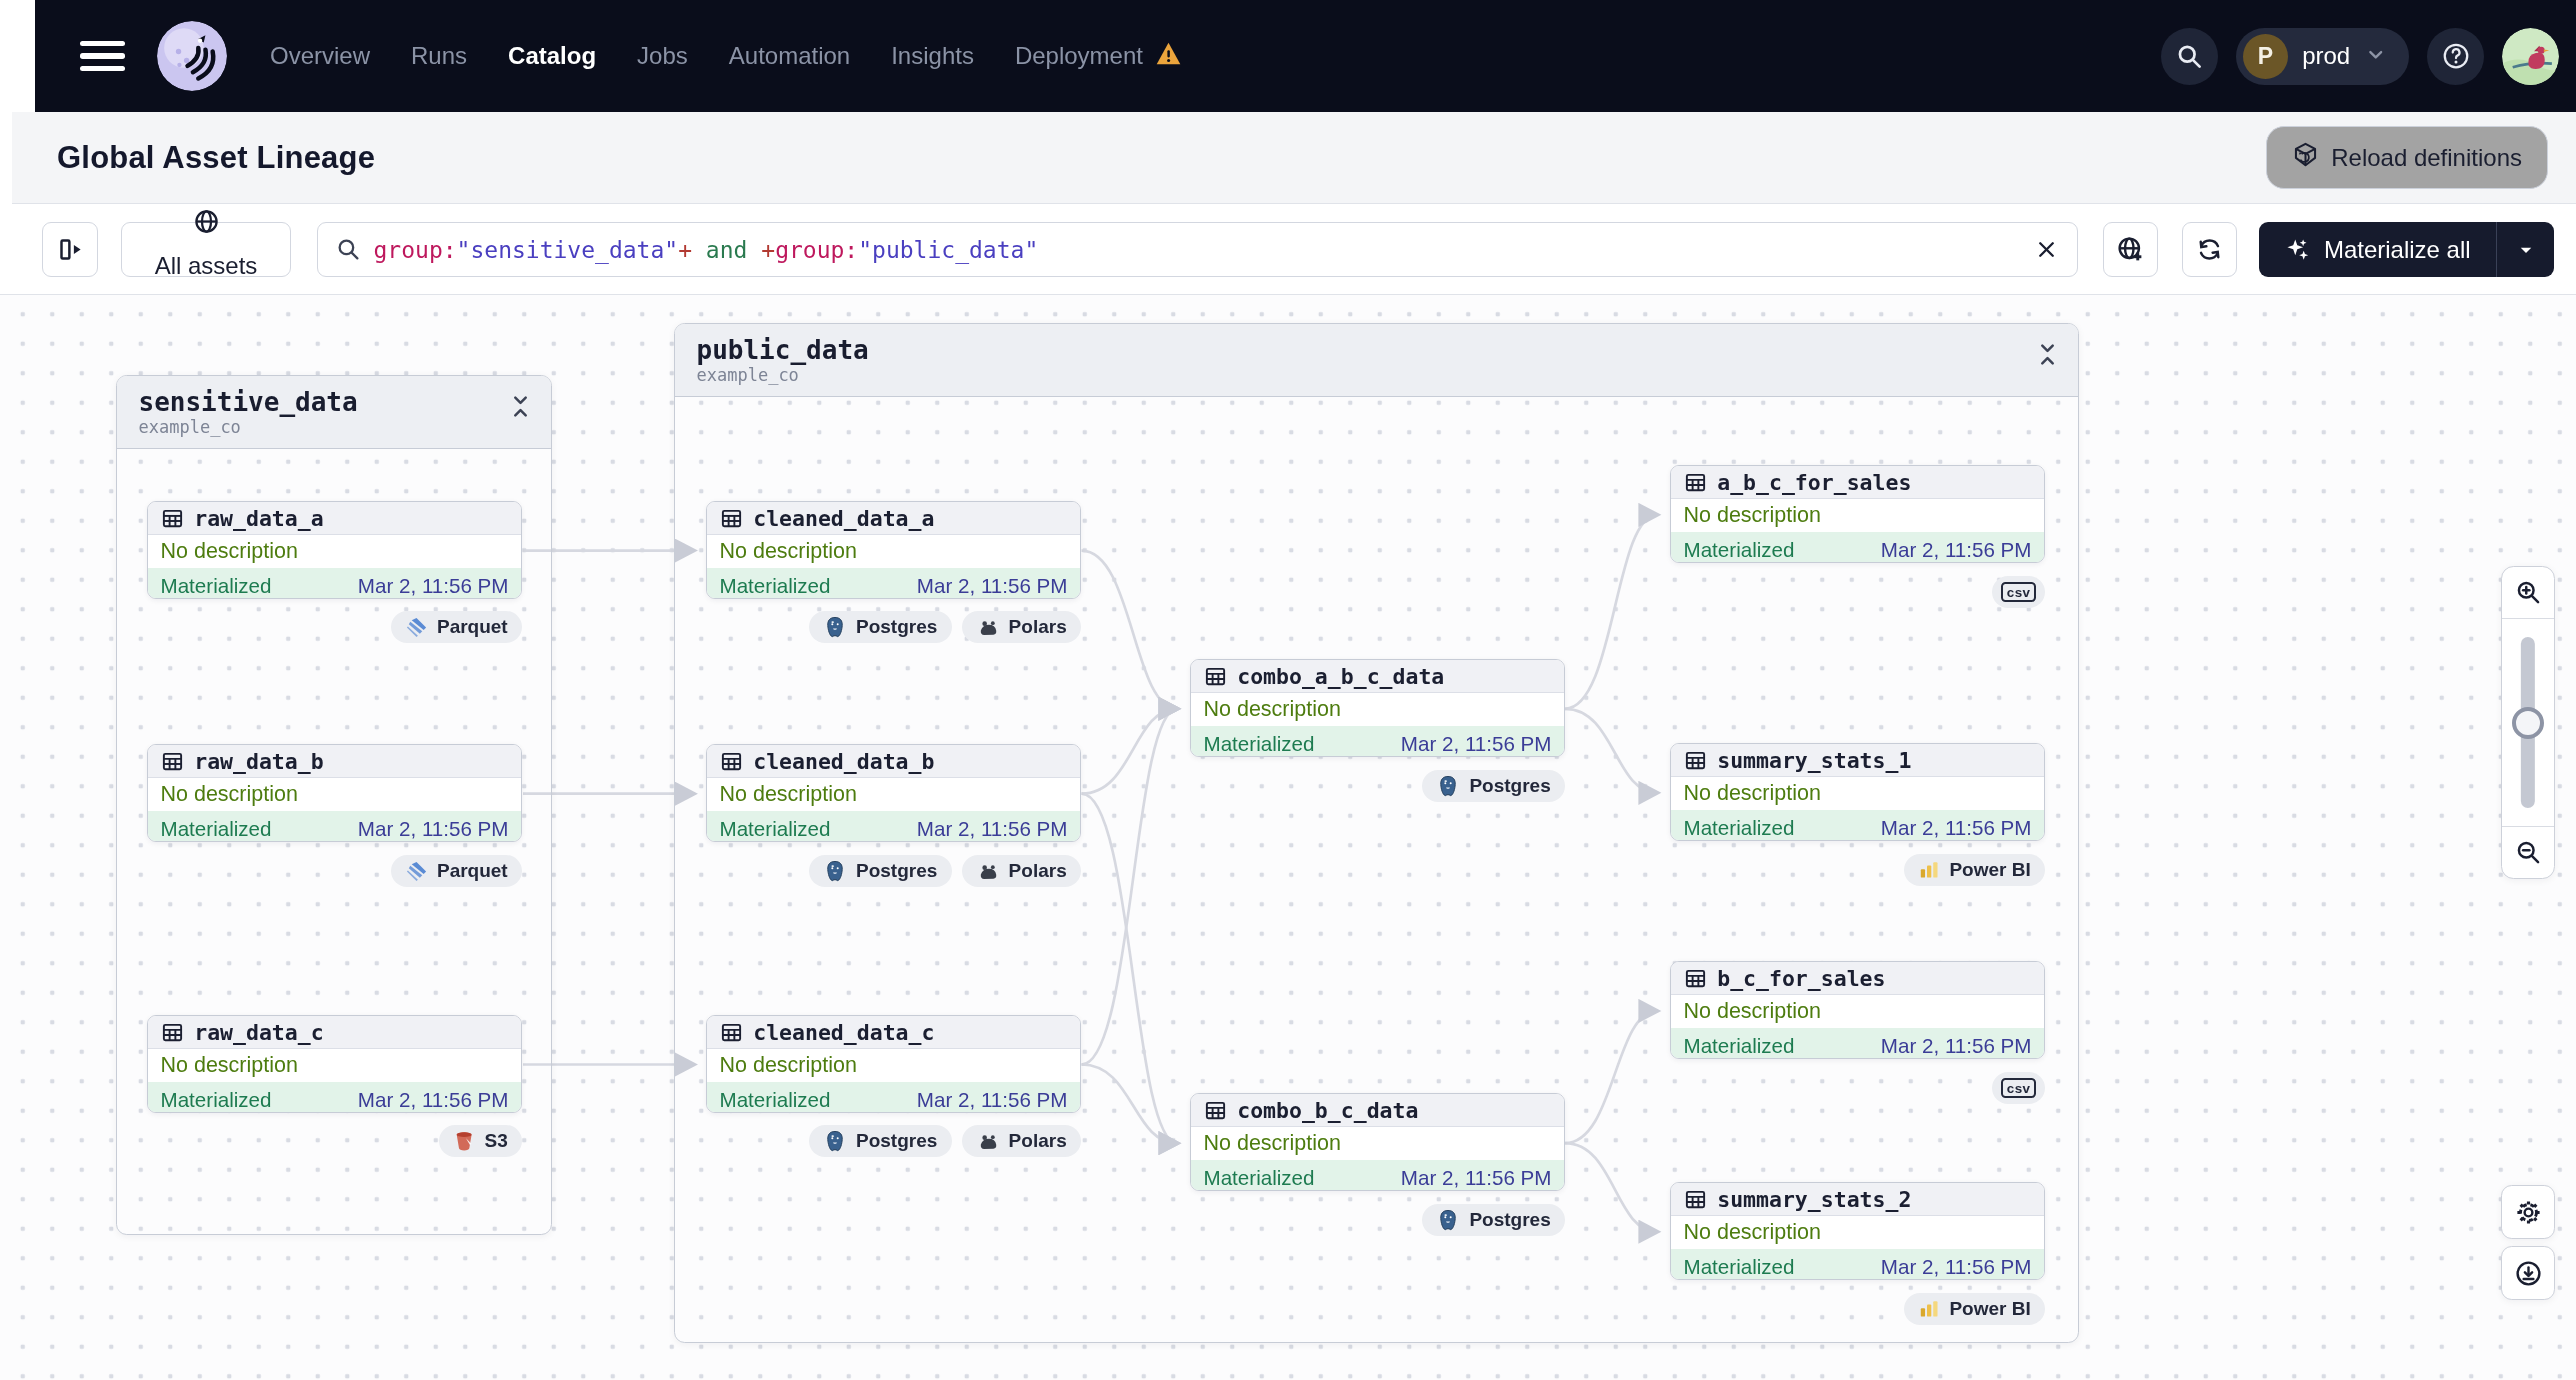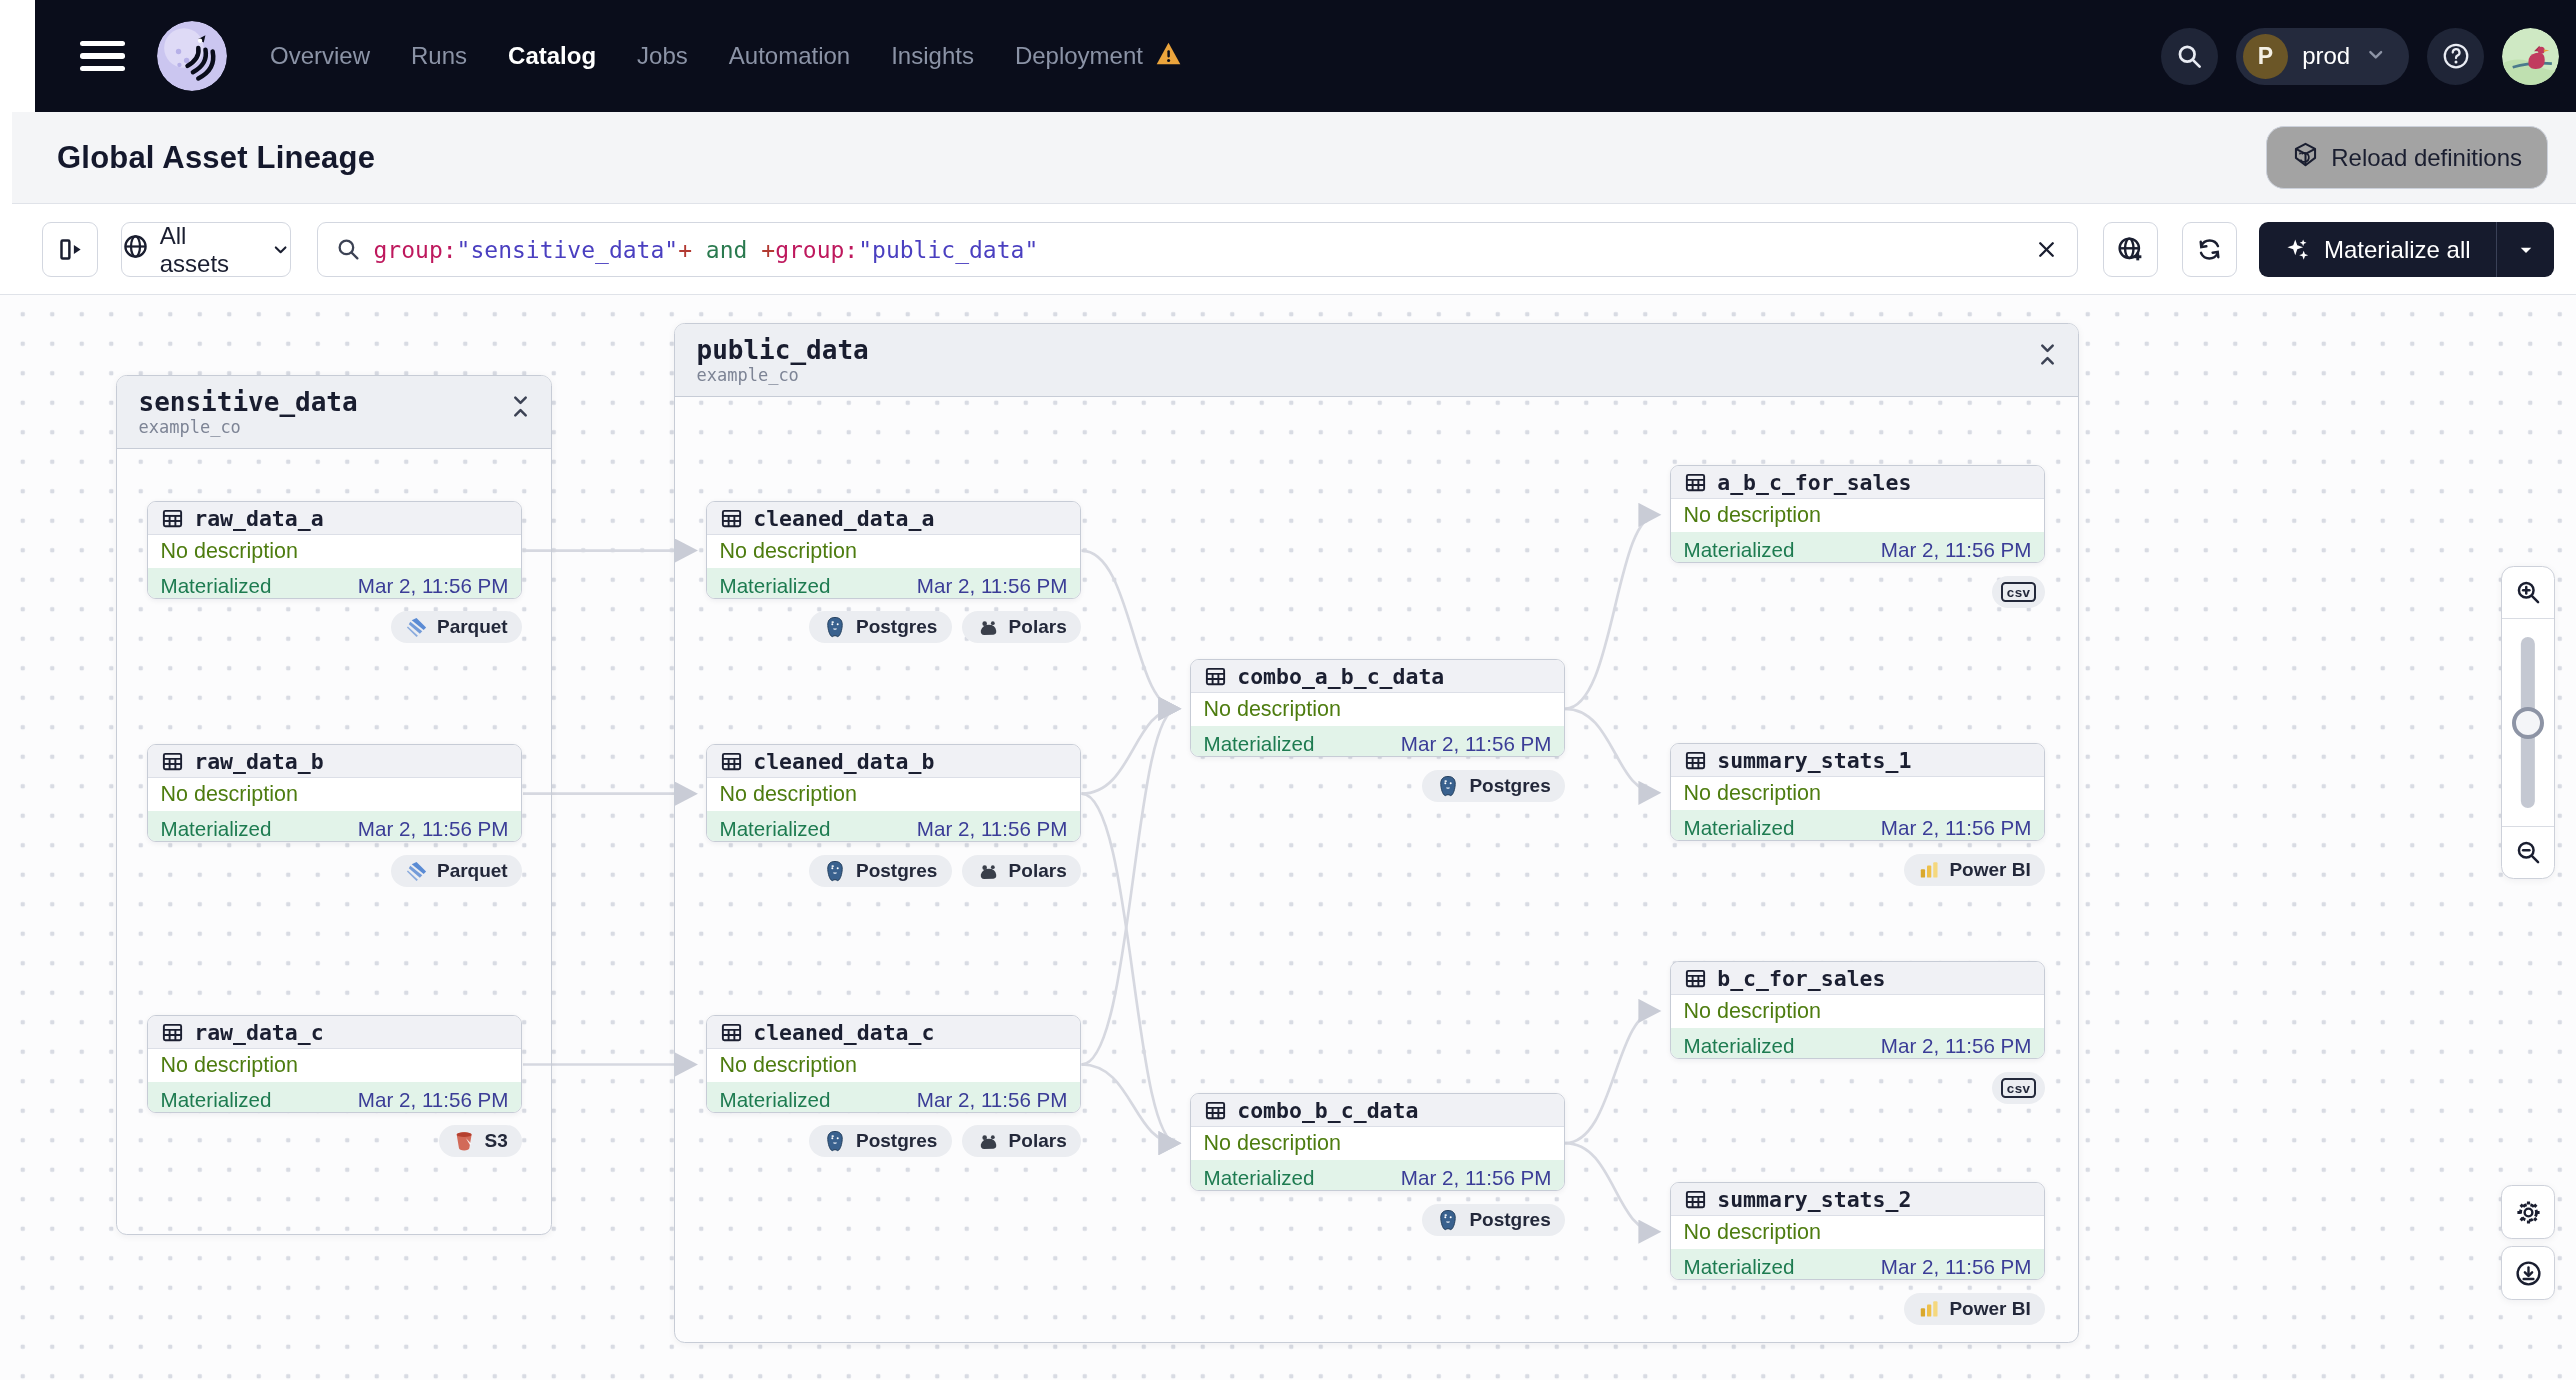--- a/index.html
+++ b/index.html
@@ -27,21 +27,21 @@
   .page-header { position:absolute; left:12px; top:112px; width:2576px; height:92px; background:#f4f5f7;
                  border-bottom:0.9px solid #e0e3e9; display:flex; align-items:center; padding:0 40px 0 45px; }
   .page-title { font-size:31px; font-weight:600; color:#14182c; letter-spacing:0.2px; }
   .reload-btn { margin-left:auto; height:63px; background:#a3a3a3; border:1.8px solid #ccd1db; border-radius:18px;
                 display:flex; align-items:center; gap:12.5px; padding:0 25px; font-size:24px; font-weight:500; color:#1a1e30; cursor:pointer; }
 
   
   .toolbar { position:absolute; left:0; top:204px; width:2576px; height:91px; background:#ffffff;
              border-bottom:0.9px solid #e0e3e9; }
   .tool-btn { position:absolute; top:222px; height:55px; background:#fff; border:1.8px solid #d3d7e0; border-radius:9px;
-              display:flex; align-items:center; justify-content:center; gap:10.7px; color:#1a1e30; cursor:pointer; font-size:24px; font-weight:500; }
+              display:flex; align-items:center; justify-content:center; gap:10.7px; color:#1a1e30; cursor:pointer; font-size:24px; font-weight:500;flex-direction:column; }
   .search-box { position:absolute; top:222px; left:317px; width:1761px; height:55px; background:#fff; border:1.8px solid #d3d7e0;
                 border-radius:9px; display:flex; align-items:center; padding:0 18px; gap:12.5px; }
   .query { font-family:"DejaVu Sans Mono",monospace; font-size:23px; white-space:pre; flex:1; }
   .query .seg-key { color:#be185d; }
   .query .seg-value { color:#4a3fc0; }
   .query .seg-plus { color:#b23a32; }
   .query .seg-and { color:#2a7a4f; }
   .materialize-btn { position:absolute; top:222px; left:2259px; width:295px; height:55px; background:#161b2d; border-radius:9px;
                      display:flex; align-items:stretch; color:#fff; cursor:pointer; }
   .mat-main { flex:1; display:flex; align-items:center; justify-content:center; gap:12.5px; font-size:24px; font-weight:500; border-right:0.9px solid #3a4157; }

